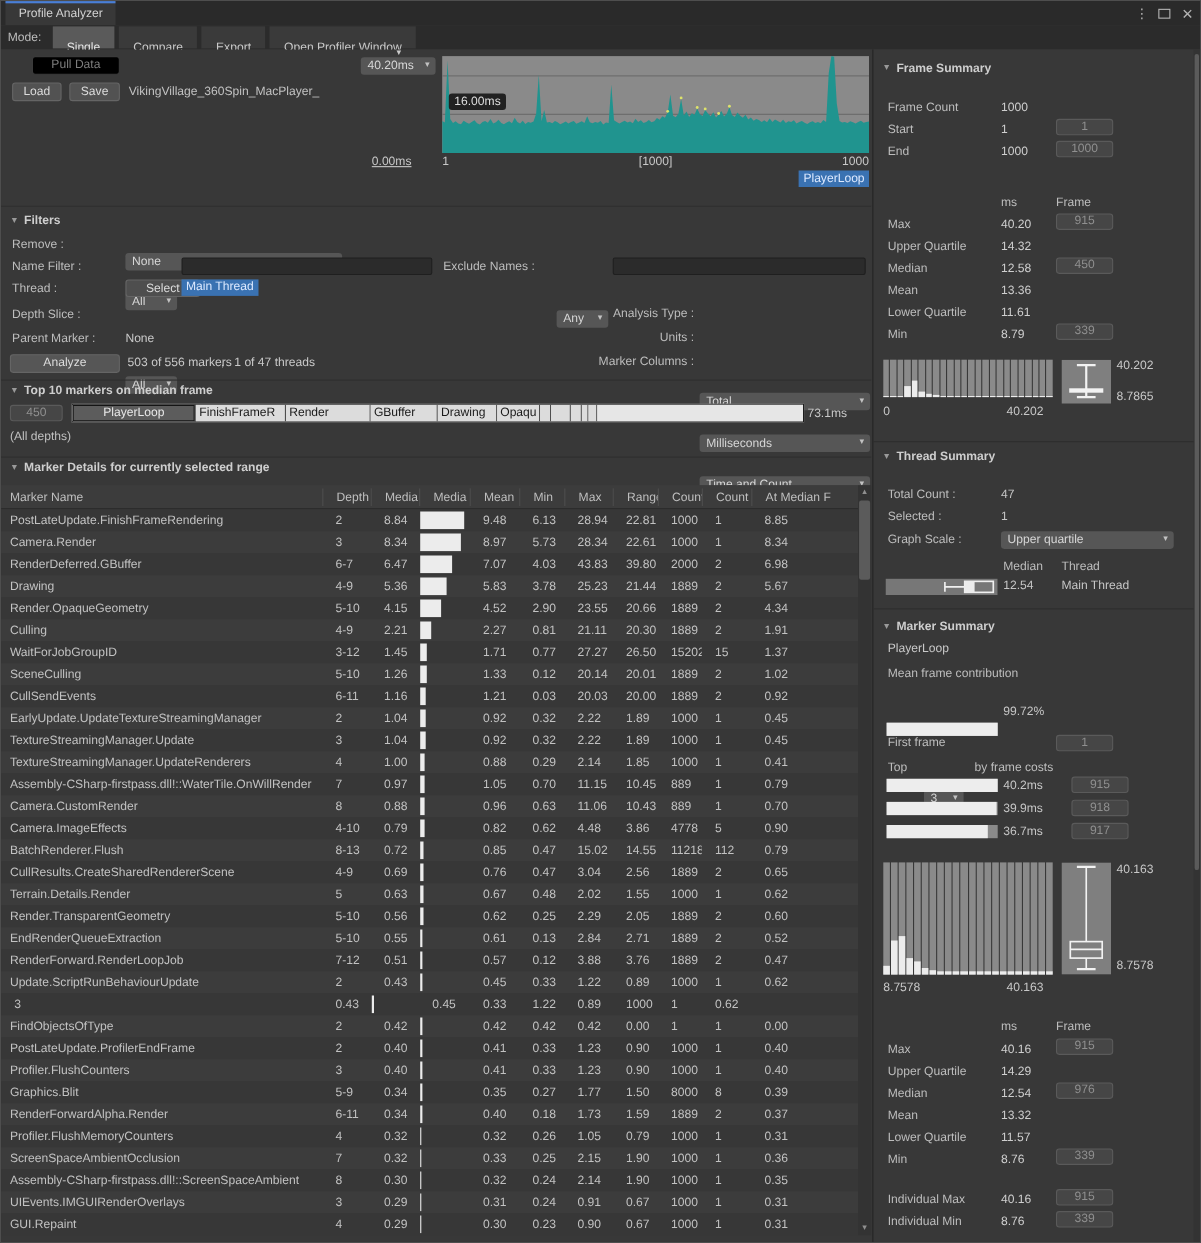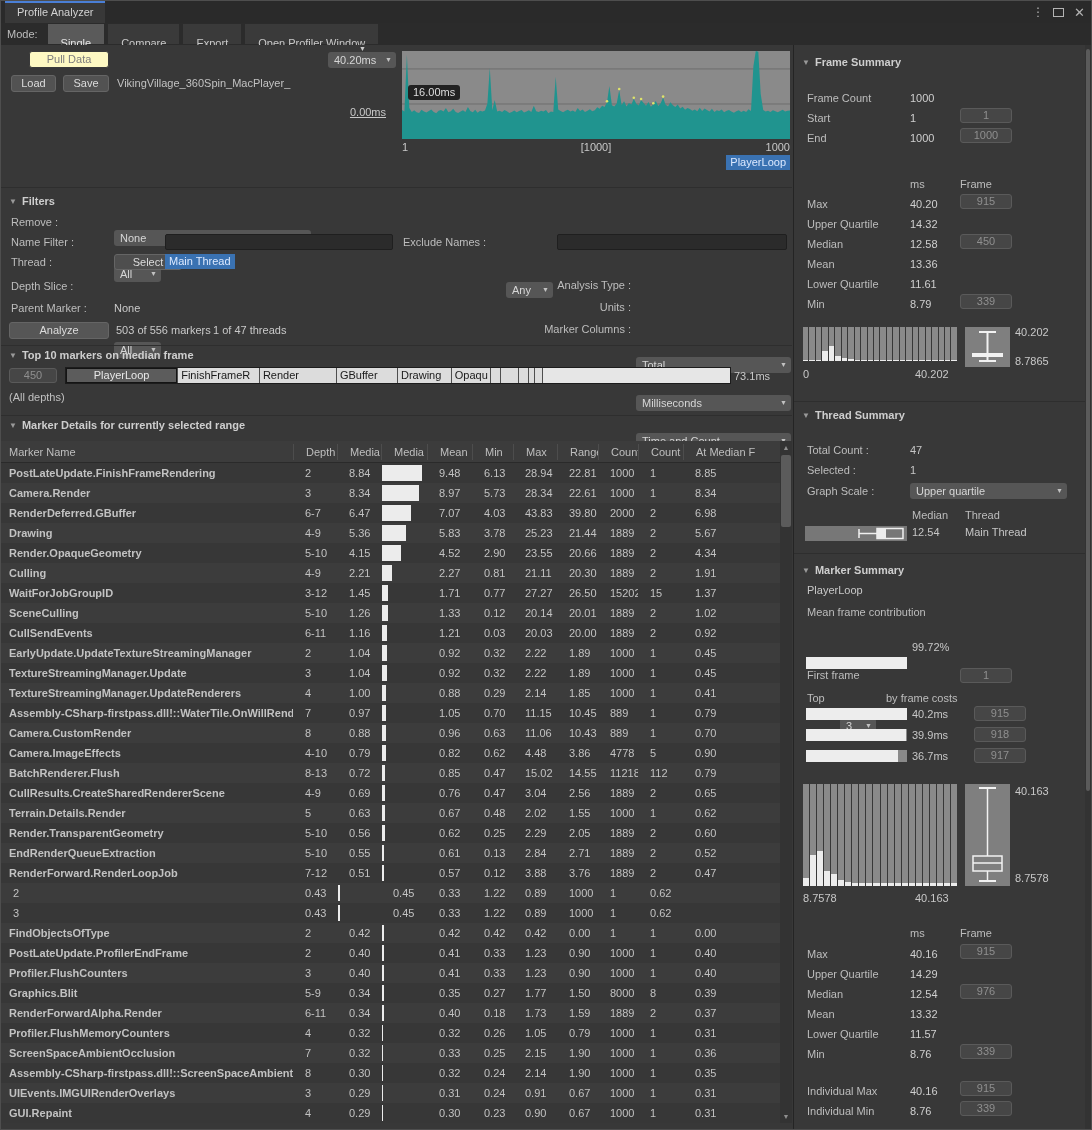--- a/index.html
+++ b/index.html
@@ -19,21 +19,21 @@
   .modebar { position:relative; height:22px; background:#2b2b2b; display:flex; align-items:center; padding-left:6px; gap:4px; }
   .mode-label { color:#bdbdbd; margin-right:6px; }
   .mode-btn { height:18px; line-height:18px; padding:10px 13px; background:#3a3a3a; color:#c9c9c9; }
   .mode-btn.active { background:#5a5a5a; color:#e6e6e6; }
 
   .content { position:relative; width:1090px; height:1084px; background:#383838; }
   .abs { position:absolute; }
 
   
   .btn { background:#525252; border:1px solid #656565; border-radius:3px; color:#dcdcdc; text-align:center; }
-  .btn.disabled { background:#fef9c3; border-color:#3a3a3a; color:#7d7d7d; }
+  .btn.disabled { background:#000000; border-color:#3a3a3a; color:#7d7d7d; }
   .dd { background:#565656; border-radius:3px; color:#d6d6d6; padding:0 16px 0 6px; position:relative; line-height:16px; height:16px; white-space:nowrap; overflow:hidden; }
   .dd .arrow { position:absolute; right:4px; top:0; font-size:7px; color:#c2c2c2; line-height:16px; }
   .field { background:#2b2b2b; border:1px solid #1f1f1f; border-radius:2px; height:16px; }
   .fbtn { background:#464646; border:1px solid #5a5a5a; border-radius:3px; color:#8f8f8f; text-align:center; height:15px; line-height:13px; }
   .chip { background:#3a72b2; color:#dce9ff; padding:0 4px; line-height:15px; display:inline-block; }
   .sec-head { font-weight:bold; color:#cecece; }
   .tri { font-size:8px; color:#999; margin-right:5px; vertical-align:1px; }
   .lbl { color:#bdbdbd; }
   .sepline { position:absolute; left:0; right:0; height:1px; background:#2e2e2e; }
 
@@ -50,21 +50,21 @@
   
   .mt-head { position:absolute; left:0; top:396px; width:779px; height:22px; background:#3c3c3c; border-bottom:1px solid #2a2a2a; display:grid; grid-template-columns:292px 44px 44px 46px 45px 41px 44px 41px 40px 45px auto; align-items:center; color:#bfbfbf; }
   .mt-head .hc { padding-left:12px; border-left:1px solid #4d4d4d; height:16px; line-height:16px; white-space:nowrap; overflow:hidden; }
   .mt-head .hc.first { border-left:none; padding-left:8px; }
   .sort-tri { position:absolute; left:358px; top:0px; font-size:7px; color:#cccccc; }
   .mt-rows { position:absolute; left:0; top:418px; width:779px; }
   .trow { display:grid; grid-template-columns:292px 44px 44px 46px 45px 41px 44px 41px 40px 45px auto; height:20px; line-height:20px; color:#c2c2c2; }
   .trow.even { background:#373737; }
   .trow.odd { background:#3c3c3c; }
   .trow .c { padding-left:12px; white-space:nowrap; overflow:hidden; }
-  .trow .c.name { padding-left:8px;font-weight:bold; }
+  .trow .c.name { padding-left:8px; }
   .trow .c.barcell { position:relative; padding:0; }
   .mbar { position:absolute; left:1px; top:2px; bottom:2px; background:#ececec; }
 
   
   .vscroll { position:absolute; background:#333333; }
   .vthumb { position:absolute; left:1px; right:1px; background:#5b5b5b; border-radius:2px; }
   .sarrow { position:absolute; left:0; right:0; text-align:center; font-size:7px; color:#8f8f8f; }
 
   
   .rpanel { position:absolute; left:792px; top:0; width:293px; height:1084px; border-left:1px solid #242424; }
@@ -116,21 +116,21 @@
           <polygon points="0,88 0.0,59.1 2.4,60.4 4.9,3.7 7.3,57.1 9.8,60.9 12.2,59.3 14.6,61.3 17.1,62.0 19.5,58.7 22.0,60.4 24.4,61.5 26.8,60.0 29.3,58.4 31.7,61.1 34.2,62.2 36.6,59.8 39.0,59.1 41.5,60.6 43.9,57.1 46.4,61.3 48.8,60.2 51.2,57.8 53.7,60.9 56.1,62.0 58.6,60.4 61.0,59.3 63.4,61.1 65.9,56.0 68.3,60.0 70.8,61.3 73.2,58.7 75.6,61.7 78.1,59.8 80.5,60.6 83.0,59.5 85.4,52.5 87.8,16.9 90.3,59.3 92.7,49.0 95.2,60.4 97.6,59.8 100.1,61.1 102.5,59.1 104.9,60.2 107.4,62.0 109.8,60.9 112.3,59.5 114.7,61.3 117.1,60.0 119.6,58.9 122.0,61.5 124.5,60.4 126.9,59.3 129.3,60.9 131.8,54.7 134.2,60.2 136.7,61.1 139.1,59.8 141.5,60.6 144.0,59.1 146.4,62.2 148.9,60.4 151.3,60.9 153.7,25.8 156.2,58.4 158.6,60.0 161.1,61.3 163.5,59.8 165.9,58.7 168.4,60.4 170.8,59.5 173.3,61.1 175.7,56.9 178.1,60.0 180.6,58.4 183.0,60.9 185.5,59.8 187.9,58.2 190.3,60.2 192.8,59.3 195.2,56.3 197.7,57.8 200.1,54.7 202.5,56.0 205.0,51.2 207.4,35.0 209.9,54.3 212.3,55.6 214.7,52.5 217.2,39.0 219.6,53.9 222.1,50.3 224.5,55.4 226.9,51.9 229.4,53.4 231.8,47.7 234.3,52.8 236.7,54.5 239.1,49.0 241.6,52.1 244.0,54.7 246.5,51.0 248.9,55.8 251.3,53.2 253.8,49.9 256.2,54.9 258.7,52.3 261.1,46.6 263.5,53.6 266.0,55.4 268.4,51.2 270.9,54.3 273.3,56.0 275.7,53.4 278.2,57.6 280.6,55.8 283.1,58.7 285.5,57.1 287.9,58.0 290.4,59.8 292.8,58.4 295.3,60.2 297.7,56.7 300.2,60.0 302.6,57.6 305.0,59.1 307.5,60.4 309.9,57.8 312.4,60.9 314.8,59.3 317.2,60.0 319.7,58.4 322.1,61.3 324.6,59.8 327.0,58.9 329.4,60.6 331.9,61.7 334.3,60.2 336.8,59.3 339.2,60.9 341.6,59.8 344.1,61.1 346.5,58.2 349.0,60.0 351.4,15.3 353.8,0.0 356.3,0.7 358.7,43.1 361.2,59.1 363.6,60.4 366.0,59.8 368.5,60.9 370.9,59.3 373.4,60.2 375.8,61.3 378.2,60.0 380.7,58.7 383.1,60.6 385.6,59.8 388.0,59.5 388,88" fill="#20948f"></polygon>
           <circle cx="205.0" cy="50.2" r="1.3" fill="#dde26b"></circle>
           <circle cx="217.2" cy="38.0" r="1.3" fill="#dde26b"></circle>
           <circle cx="231.8" cy="46.7" r="1.3" fill="#dde26b"></circle>
           <circle cx="239.1" cy="48.0" r="1.3" fill="#dde26b"></circle>
           <circle cx="251.3" cy="52.2" r="1.3" fill="#dde26b"></circle>
           <circle cx="261.1" cy="45.6" r="1.3" fill="#dde26b"></circle>
         </svg>
       <div class="badge">16.00ms</div>
     </div>
-    <div class="abs" style="left:337px;top:61px;width:60px;text-align:center;color:#c8c8c8;text-decoration:underline;">0.00ms</div>
+    <div class="abs" style="left:337px;top:96px;width:60px;text-align:left;color:#c8c8c8;text-decoration:underline;">0.00ms</div>
     <div class="abs" style="left:401px;top:96px;color:#c8c8c8;">1</div>
     <div class="abs" style="left:401px;top:96px;width:388px;text-align:center;color:#c8c8c8;">[1000]</div>
     <div class="abs" style="left:689px;top:96px;width:100px;text-align:right;color:#c8c8c8;">1000</div>
     <div class="abs" style="left:401px;top:110px;width:388px;text-align:right;"><span class="chip">PlayerLoop</span></div>
 
     <div class="sepline" style="top:142px;width:791px;"></div>
 
     <div class="abs" style="left:8px;top:150px;"><span class="tri">▼</span><span class="sec-head">Filters</span></div>
 
     <div class="abs lbl" style="left:10px;top:171px;">Remove :</div>
@@ -516,20 +516,21 @@
           </div>
           <div class="c">0.57</div>
           <div class="c">0.12</div>
           <div class="c">3.88</div>
           <div class="c">3.76</div>
           <div class="c">1889</div>
           <div class="c">2</div>
           <div class="c">0.47</div>
         </div>
         <div class="trow odd">
+          <div class="c name">Update.ScriptRunBehaviourUpdate</div>
           <div class="c">2</div>
           <div class="c">0.43</div>
           <div class="c barcell">
             <div class="mbar" style="width: 4.18326%;"></div>
           </div>
           <div class="c">0.45</div>
           <div class="c">0.33</div>
           <div class="c">1.22</div>
           <div class="c">0.89</div>
           <div class="c">1000</div>

